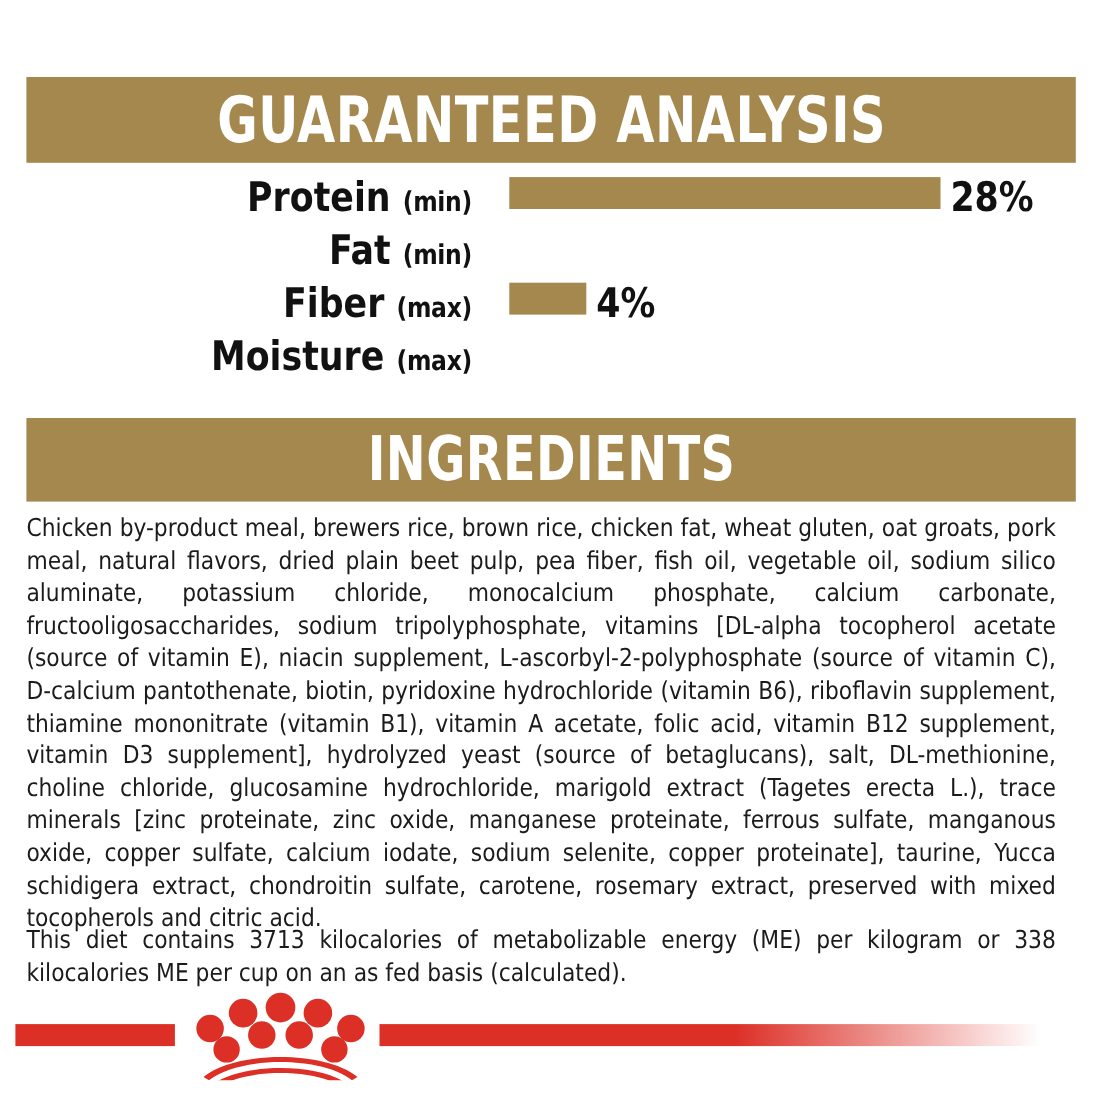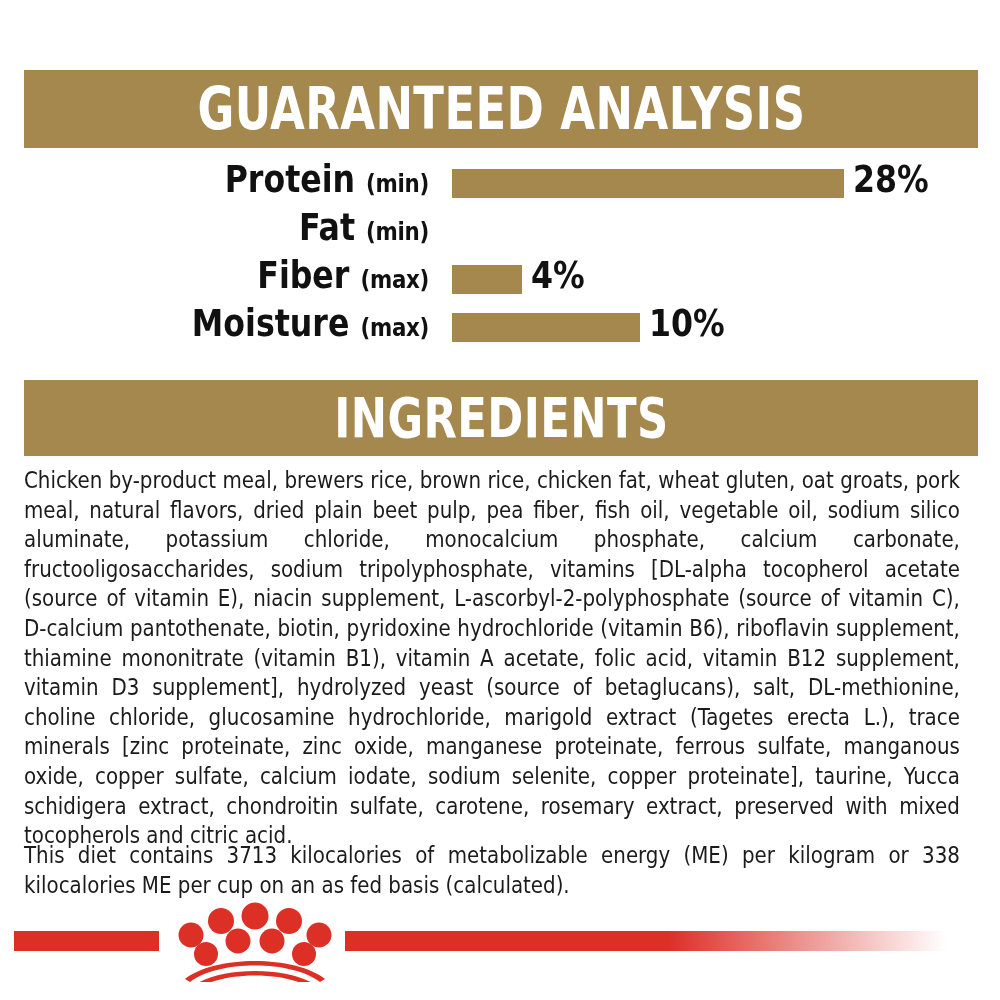--- a/index.html
+++ b/index.html
@@ -59,23 +59,23 @@
     transform:scaleX(.95);
     transform-origin:right center;
   }
   .nutrient-label .qual{
     font-size:25px;
     font-weight:bold;
     letter-spacing:-.3px;
   }
   .bar-wrap{
     position:relative;
-    margin-left:23px;
+    margin-left:34px;
     display:flex;
-    align-items:flex-end;
+    align-items:flex-start;
   }
   .bar{
     height:29px;
     background:var(--gold,#a4884e);
     display:block;
   }
   .bar-value{
     margin-left:9px;
     color:#111111;
     font-family:"Liberation Sans Narrow","DejaVu Sans Condensed","Liberation Sans",sans-serif;
@@ -142,24 +142,20 @@
     <div class="chart-row">
       <div class="nutrient-label"><span>Fiber</span> <span class="qual">(max)</span></div>
       <div class="bar-wrap">
         <span class="bar" style="width:70px"></span>
         <span class="bar-value">4%</span>
       </div>
     </div>
 
     <div class="chart-row">
       <div class="nutrient-label"><span>Moisture</span> <span class="qual">(max)</span></div>
-      <div class="bar-wrap">
-        <span class="bar" style="width:188px"></span>
-        <span class="bar-value">10%</span>
-      </div>
     </div>
 
   </div>
 
   <div class="banner" id="banner-ing">
     <span class="banner-text">INGREDIENTS</span>
   </div>
 
   <div class="body-copy" id="ingredients-text">Chicken by-product meal, brewers rice, brown rice, chicken fat, wheat gluten, oat groats, pork meal, natural flavors, dried plain beet pulp, pea fiber, fish oil, vegetable oil, sodium silico aluminate, potassium chloride, monocalcium phosphate, calcium carbonate, fructooligosaccharides, sodium tripolyphosphate, vitamins [DL-alpha tocopherol acetate (source of vitamin E), niacin supplement, L-ascorbyl-2-polyphosphate (source of vitamin C), D-calcium pantothenate, biotin, pyridoxine hydrochloride (vitamin B6), riboflavin supplement, thiamine mononitrate (vitamin B1), vitamin A acetate, folic acid, vitamin B12 supplement, vitamin D3 supplement], hydrolyzed yeast (source of betaglucans), salt, DL-methionine, choline chloride, glucosamine hydrochloride, marigold extract (Tagetes erecta L.), trace minerals [zinc proteinate, zinc oxide, manganese proteinate, ferrous sulfate, manganous oxide, copper sulfate, calcium iodate, sodium selenite, copper proteinate], taurine, Yucca schidigera extract, chondroitin sulfate, carotene, rosemary extract, preserved with mixed tocopherols and citric acid.</div>
 

